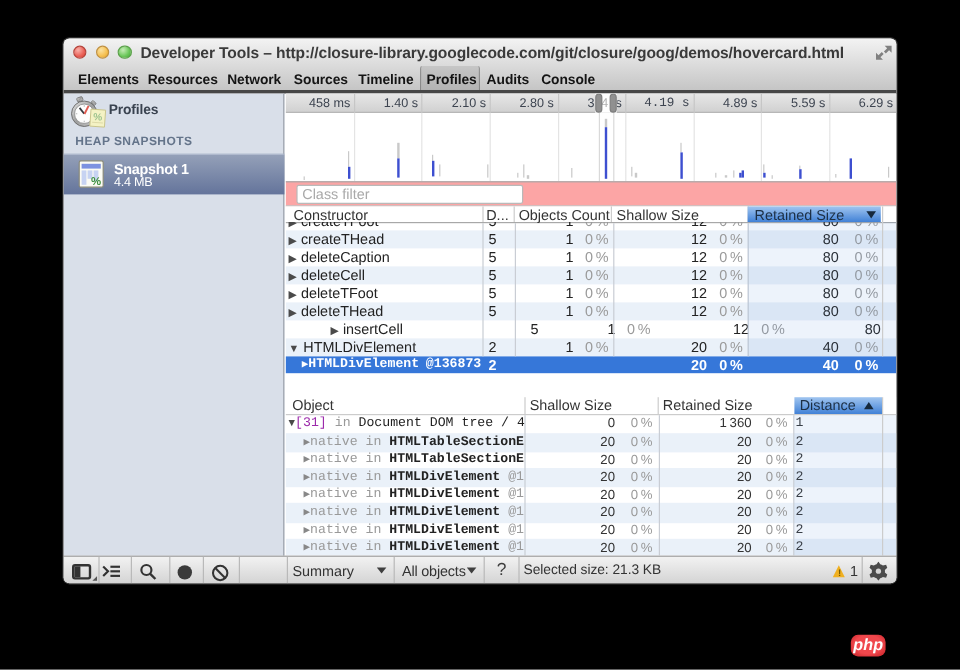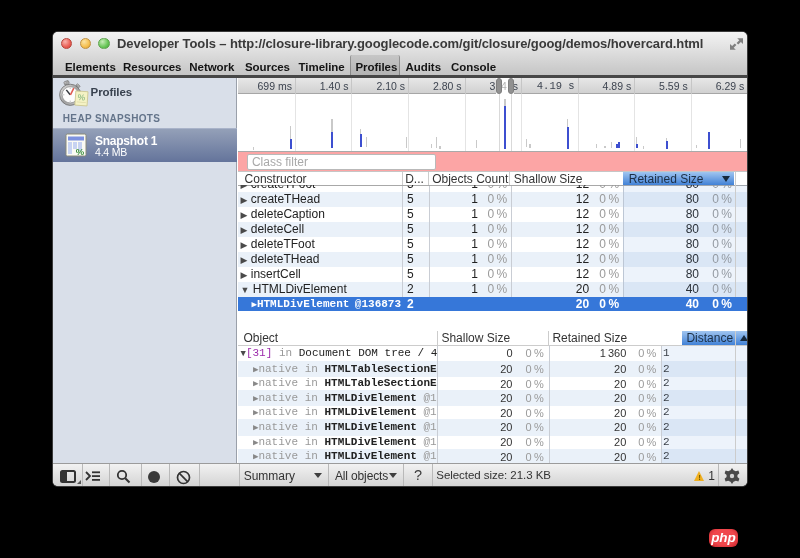--- a/index.html
+++ b/index.html
@@ -104,21 +104,21 @@
  <rect x="8" y="9" width="4" height="7" fill="#c7d3f2"></rect>
  <rect x="13" y="9" width="4" height="9" fill="#c7d3f2"></rect>
  <text x="15" y="21.5" font-size="9.5" font-weight="bold" fill="#3f9140" text-anchor="middle" font-family="Liberation Sans">%</text>
 </svg>
 <div class="abs" style="left:42px;top:4.8px;font-size:12px;font-weight:bold;color:#fff;letter-spacing:-0.25px;">Snapshot 1</div>
 <div class="abs" style="left:42px;top:16.2px;font-size:10.5px;color:#fff;letter-spacing:-0.2px;">4.4 MB</div>
 </div>
 </div>
 <div id="main">
 <div id="ruler">
-<div class="rlab" style="left:-5.6px;">699 ms</div>
+<div class="rlab" style="left:-5.6px;">458 ms</div>
 <div class="rlab" style="left:50.9px;">1.40 s</div>
 <div class="rlab" style="left:107.5px;">2.10 s</div>
 <div class="rlab" style="left:164.0px;">2.80 s</div>
 <div class="rlab" style="left:220.6px;">3.49 s</div>
 <div class="rlab" style="left:277.1px;font-family:Liberation Mono, monospace;">4.19 s</div>
 <div class="rlab" style="left:333.7px;">4.89 s</div>
 <div class="rlab" style="left:390.2px;">5.59 s</div>
 <div class="rlab" style="left:446.8px;">6.29 s</div>
 </div>
 <div class="gline" style="left:57.4px;"></div>
@@ -238,21 +238,21 @@
 <div class="crow alt" style="top:174.10px;height:15.00px;">
 <div class="rowt" style="left:3px;top:0.6px;"><span style="font-size:9px;color:#4a4a4a;">▶</span> deleteTHead</div>
 <div class="num" style="left:169.5px;width:20px;top:0.6px;text-align:left;">5</div>
 <div class="num" style="right:269px;width:40px;top:0.6px;">1</div>
 <div class="num pct" style="right:239.8px;width:30px;top:0.6px;">0 %</div>
 <div class="num" style="right:157.9px;width:40px;top:0.6px;">12</div>
 <div class="num pct" style="right:127.9px;width:30px;top:0.6px;">0 %</div>
 <div class="num" style="right:48px;width:40px;top:0.6px;">80</div>
 <div class="num pct" style="right:15.1px;width:30px;top:0.6px;">0 %</div>
 </div>
-<div class="crow" style="top:189.10px;height:15.00px;">
+<div class="crow" style="top:189.10px;height:15.00px;margin-left:35px;">
 <div class="rowt" style="left:3px;top:0.6px;"><span style="font-size:9px;color:#4a4a4a;">▶</span> insertCell</div>
 <div class="num" style="left:169.5px;width:20px;top:0.6px;text-align:left;">5</div>
 <div class="num" style="right:269px;width:40px;top:0.6px;">1</div>
 <div class="num pct" style="right:239.8px;width:30px;top:0.6px;">0 %</div>
 <div class="num" style="right:157.9px;width:40px;top:0.6px;">12</div>
 <div class="num pct" style="right:127.9px;width:30px;top:0.6px;">0 %</div>
 <div class="num" style="right:48px;width:40px;top:0.6px;">80</div>
 <div class="num pct" style="right:15.1px;width:30px;top:0.6px;">0 %</div>
 </div>
 <div class="crow alt" style="top:204.10px;height:15.00px;">
@@ -278,21 +278,21 @@
 <div class="abs" style="left:273px;top:108.4px;width:1px;height:110.7px;background:#c9cdd4;"></div>
 <div class="abs" style="left:385.7px;top:108.4px;width:1px;height:110.7px;background:#c9cdd4;"></div>
 <div class="abs" style="left:385.7px;top:107.4px;width:123.8px;height:111.7px;background:rgba(110,155,225,0.12);"></div>
 <div class="abs" style="left:497px;top:94.2px;width:1px;height:124.9px;background:#ccc;"></div>
 <div id="rhead">
 <div class="hsep" style="left:199.9px;height:14px;"></div>
 <div class="hsep" style="left:310.5px;height:14px;"></div>
 <div class="ht" style="left:6px;">Object</div>
 <div class="ht" style="left:203.9px;">Shallow Size</div>
 <div class="ht" style="left:314.9px;">Retained Size</div>
-<div class="bluehead" style="left:424.5px;width:72.5px;height:14px;margin-left:20px;">
+<div class="bluehead" style="left:424.5px;width:72.5px;height:14px;">
           <span style="position:absolute;left:4.4px;top:0px;color:#1c2f45;">Distance</span>
 <div style="position:absolute;left:58px;top:3.8px;width:0;height:0;border-left:4.2px solid transparent;border-right:4.2px solid transparent;border-bottom:6px solid #16293d;"></div>
         </div>
 </div>
 <div class="rrow" style="top:267.6px;height:16.1px;">
 <div class="mna" style="left:3px;"><span style="color:#4a4a4a;font-size:9px;">▼</span><span style="color:#9c2bab;">[31]</span> <span class="gr">in</span> <span style="color:#222;">Document DOM tree / 4</span></div>
 <div class="rnum" style="right:234.5px;width:56px;">0</div>
 <div class="rnum pct" style="right:203.3px;width:24px;">0 %</div>
 <div class="rnum" style="right:120.7px;width:60px;">1 360</div>
 <div class="rnum pct" style="right:90.7px;width:24px;">0 %</div>

